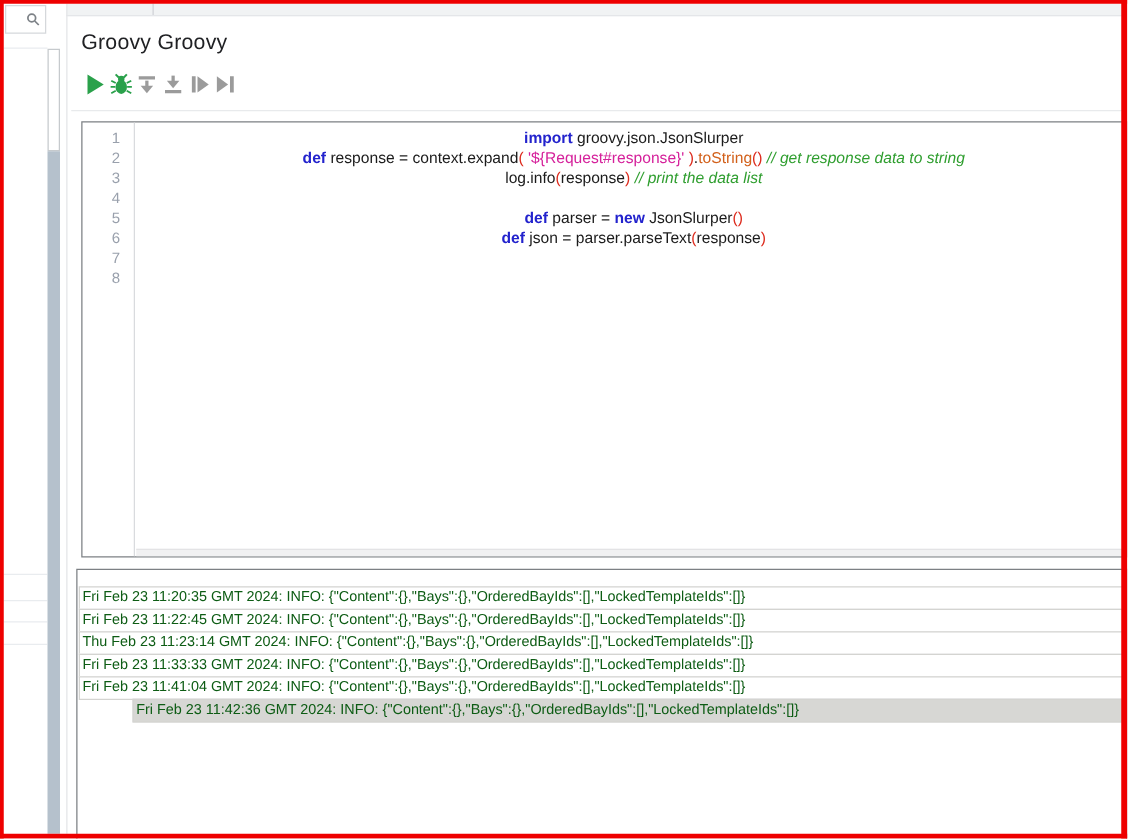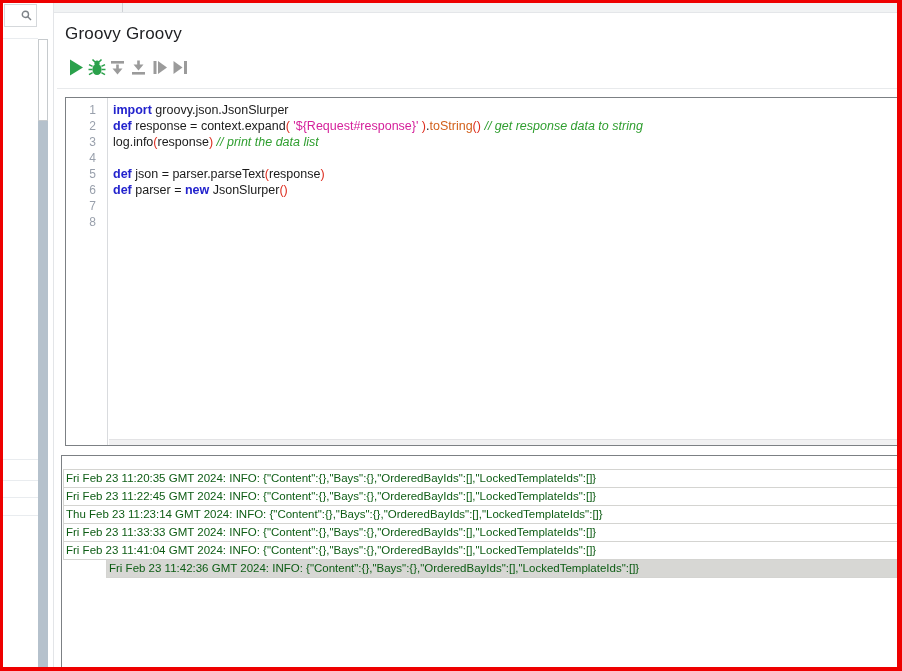--- a/index.html
+++ b/index.html
@@ -39,21 +39,21 @@
   .tb-btn{display:flex;align-items:center;justify-content:center;width:19px;height:22px;background:none;border:none;padding:0;margin:0;cursor:pointer;}
   .tb-btn.gap{margin-left:14px;}
   .tb-btn + .tb-btn{margin-left:2px;}
   .toolbar-sep{position:absolute;left:57px;top:88px;width:841px;height:1px;background:#e8eaec;}
 
   
   .code-editor{position:absolute;left:65px;top:97px;width:837px;height:349px;border:1px solid #7c8084;box-sizing:border-box;background:#fff;}
   .gutter{position:absolute;left:0;top:0;width:42px;height:100%;border-right:1px solid #d9dbde;box-sizing:border-box;padding-top:4px;}
   .ln{height:16px;line-height:16px;font-size:12px;color:#99a0ac;text-align:right;padding-right:11px;}
   .code-area{position:absolute;left:43px;top:0;right:0;bottom:5px;padding:4px 0 0 4px;overflow:hidden;}
-  .code-line{height:16px;line-height:16px;font-size:12.5px;white-space:pre;color:#1b1b1b;}
+  .code-line{height:16px;line-height:16px;font-size:12.5px;white-space:pre;color:#1b1b1b;text-align:center;}
   .tok-keyword{color:#2323cd;font-weight:bold;}
   .tok-plain{color:#1b1b1b;}
   .tok-sep{color:#dd2c1e;}
   .tok-string{color:#d5219b;margin-top:48px;}
   .tok-func{color:#d2601a;}
   .tok-comment{color:#2f9e2f;font-style:italic;margin-top:12px;}
   .hscroll{position:absolute;left:43px;right:0;bottom:0;height:5px;background:#f1f1f2;border-top:1px solid #e3e3e5;}
 
   
   .log-panel{position:absolute;left:61px;top:455px;width:841px;height:252px;border:1px solid #7c8084;box-sizing:border-box;background:#fff;padding-top:13px;}
@@ -154,22 +154,22 @@
         <div class="ln">5</div>
         <div class="ln">6</div>
         <div class="ln">7</div>
         <div class="ln">8</div>
       </div>
     <div class="code-area">
         <div class="code-line"><span class="tok-keyword">import</span><span class="tok-plain"> groovy.json.JsonSlurper</span></div>
         <div class="code-line"><span class="tok-keyword">def</span><span class="tok-plain"> response = context.expand</span><span class="tok-sep">(</span><span class="tok-plain"> </span><span class="tok-string">'${Request#response}'</span><span class="tok-plain"> </span><span class="tok-sep">)</span><span class="tok-plain">.</span><span class="tok-func">toString</span><span class="tok-sep">()</span><span class="tok-plain"> </span><span class="tok-comment">// get response data to string</span></div>
         <div class="code-line"><span class="tok-plain">log.info</span><span class="tok-sep">(</span><span class="tok-plain">response</span><span class="tok-sep">)</span><span class="tok-plain"> </span><span class="tok-comment">// print the data list</span></div>
         <div class="code-line">&nbsp;</div>
+        <div class="code-line"><span class="tok-keyword">def</span><span class="tok-plain"> parser = </span><span class="tok-keyword">new</span><span class="tok-plain"> JsonSlurper</span><span class="tok-sep">()</span></div>
         <div class="code-line"><span class="tok-keyword">def</span><span class="tok-plain"> json = parser.parseText</span><span class="tok-sep">(</span><span class="tok-plain">response</span><span class="tok-sep">)</span></div>
-        <div class="code-line"><span class="tok-keyword">def</span><span class="tok-plain"> parser = </span><span class="tok-keyword">new</span><span class="tok-plain"> JsonSlurper</span><span class="tok-sep">()</span></div>
         <div class="code-line">&nbsp;</div>
         <div class="code-line">&nbsp;</div>
       </div>
     <div class="hscroll"></div>
   </div>
 
   <div class="log-panel">
     <div>
         <div class="log-row">Fri Feb 23 11:20:35 GMT 2024: INFO: {"Content":{},"Bays":{},"OrderedBayIds":[],"LockedTemplateIds":[]}</div>
         <div class="log-row">Fri Feb 23 11:22:45 GMT 2024: INFO: {"Content":{},"Bays":{},"OrderedBayIds":[],"LockedTemplateIds":[]}</div>

